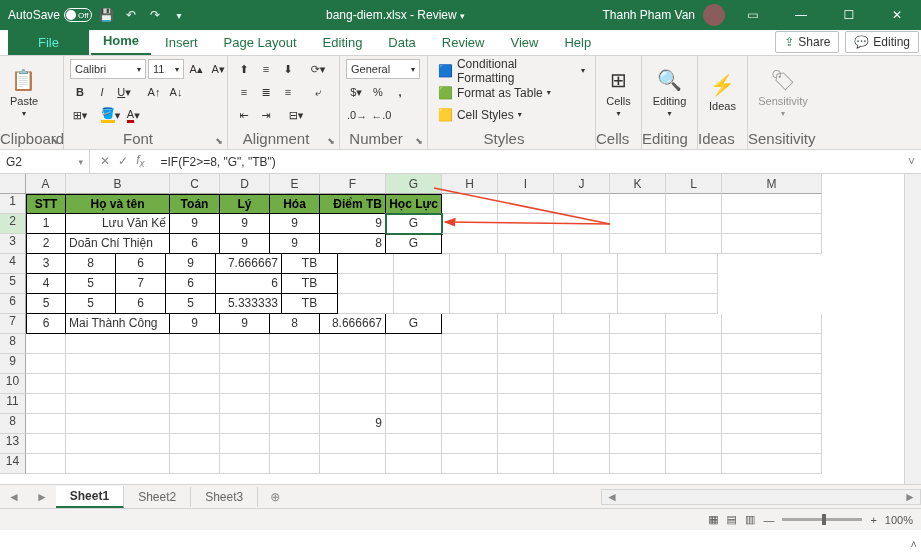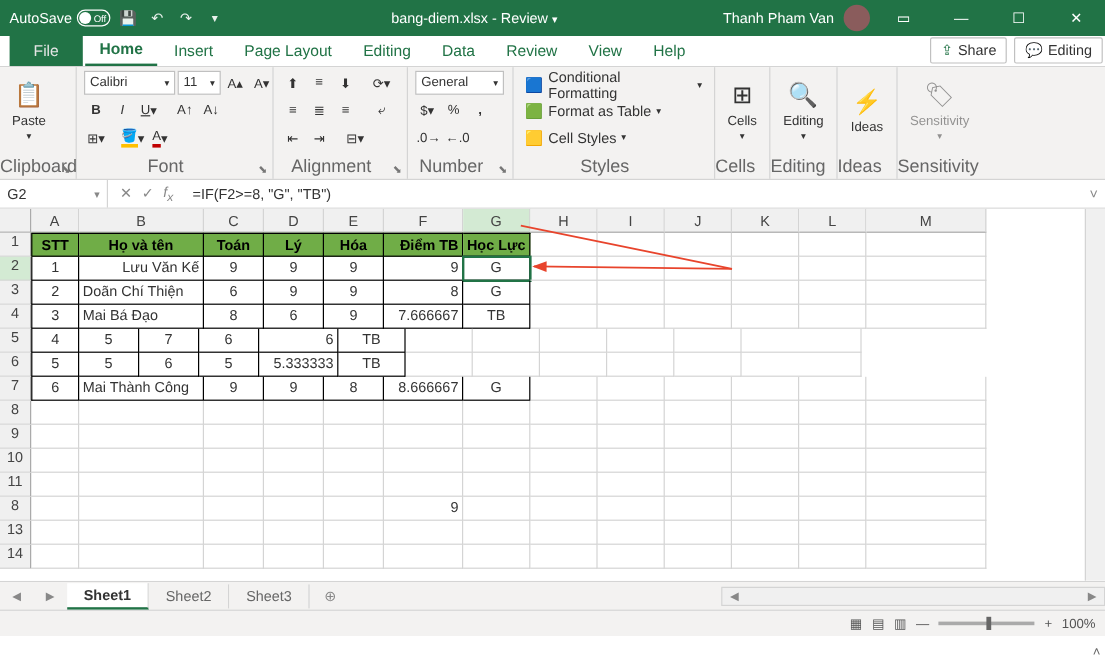--- a/index.html
+++ b/index.html
@@ -9,21 +9,21 @@
 .autosave{display:flex;align-items:center;gap:4px}
 .toggle{width:28px;height:14px;border:1px solid #fff;border-radius:7px;display:flex;align-items:center;padding:1px}
 .toggle-knob{width:10px;height:10px;border-radius:50%;background:#fff}
 .qat-icon{width:18px;height:18px;display:flex;align-items:center;justify-content:center;opacity:.9}
 .titlebar .center{flex:1;text-align:center}
 .titlebar .right{display:flex;align-items:center;gap:8px;padding-right:4px}
 .avatar{width:22px;height:22px;border-radius:50%;background:#8a5c5c}
 .winbtn{width:40px;height:30px;display:flex;align-items:center;justify-content:center;color:#fff}
 .ribbon-tabs{height:26px;background:#fff;display:flex;align-items:flex-end;padding-left:8px;border-bottom:1px solid #d4d4d4;gap:2px}
 .tab{padding:5px 12px;font-size:13px;color:#217346;cursor:pointer}
-.tab.file{background:#217346;color:#e5e5e5;padding:5px 20px}
+.tab.file{background:#217346;color:#5eead4;padding:5px 30px}
 .tab.active{border-bottom:2px solid #217346;font-weight:600}
 .ribbon-tabs .spacer{flex:1}
 .share-btn{border:1px solid #c0c0c0;padding:3px 8px;margin:2px;border-radius:2px;font-size:12px;color:#333;display:flex;align-items:center;gap:4px}
 .ribbon{height:94px;background:#f3f2f1;border-bottom:1px solid #d4d4d4;display:flex}
 .group{border-right:1px solid #d4d4d4;padding:2px 6px;display:flex;flex-direction:column;position:relative}
 .group-label{position:absolute;bottom:2px;left:0;right:15px;text-align:center;font-size:15px;color:#666}
 .group-body{flex:1;display:flex;align-items:flex-start;gap:4px}
 .bigbtn{display:flex;flex-direction:column;align-items:center;justify-content:center;padding:2px 4px;gap:2px;font-size:11px;color:#333;height:68px}
 .bigbtn .ico{width:26px;height:26px;display:flex;align-items:center;justify-content:center;font-size:20px}
 .smallrow{display:flex;align-items:center;gap:2px;height:22px}
@@ -347,21 +347,20 @@
         <div class="cell" style="width: 56px;"></div>
         <div class="cell" style="width: 56px;"></div>
         <div class="cell" style="width: 56px;"></div>
         <div class="cell" style="width: 56px;"></div>
         <div class="cell" style="width: 56px;"></div>
         <div class="cell" style="width: 100px;"></div>
       </div>
       <div class="gridrow">
         <div class="rowhead" style="height: 20px;">4</div>
         <div class="cell databorder dataleft center-c" style="width: 40px;">3</div>
-        <div class="cell databorder" style="width: 104px;">Mai Bá Đạo</div>
         <div class="cell databorder center-c" style="width: 50px;">8</div>
         <div class="cell databorder center-c" style="width: 50px;">6</div>
         <div class="cell databorder center-c" style="width: 50px;">9</div>
         <div class="cell databorder right-c" style="width: 66px;">7.666667</div>
         <div class="cell databorder center-c" style="width: 56px;">TB</div>
         <div class="cell" style="width: 56px;"></div>
         <div class="cell" style="width: 56px;"></div>
         <div class="cell" style="width: 56px;"></div>
         <div class="cell" style="width: 56px;"></div>
         <div class="cell" style="width: 56px;"></div>

